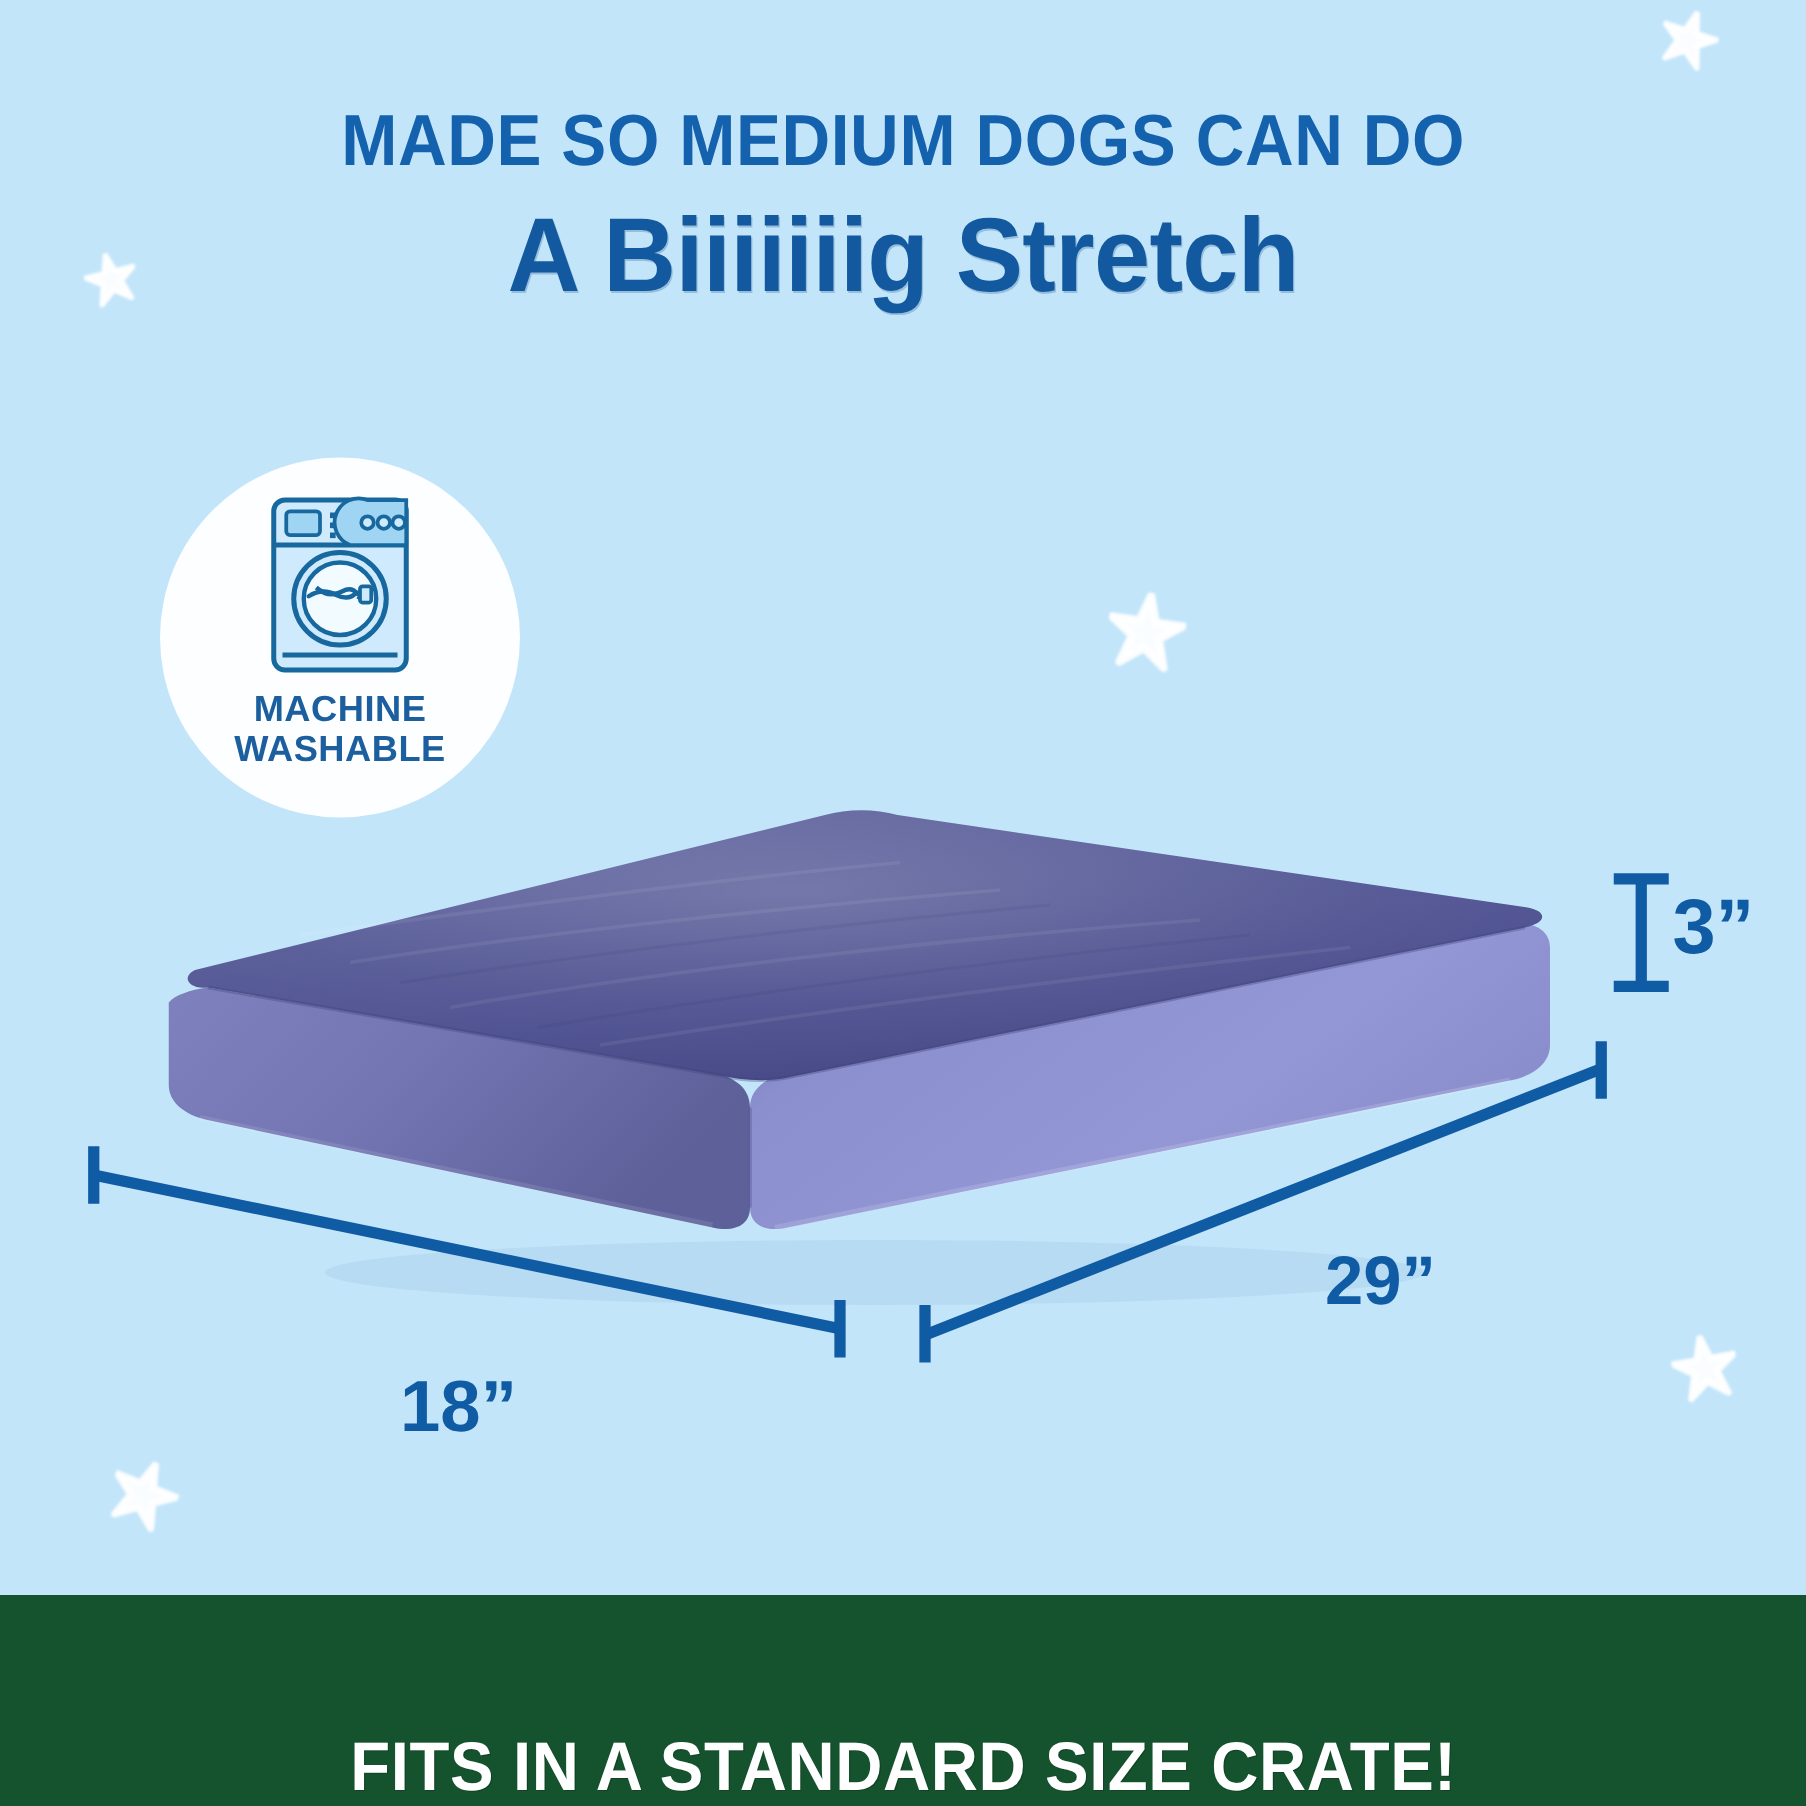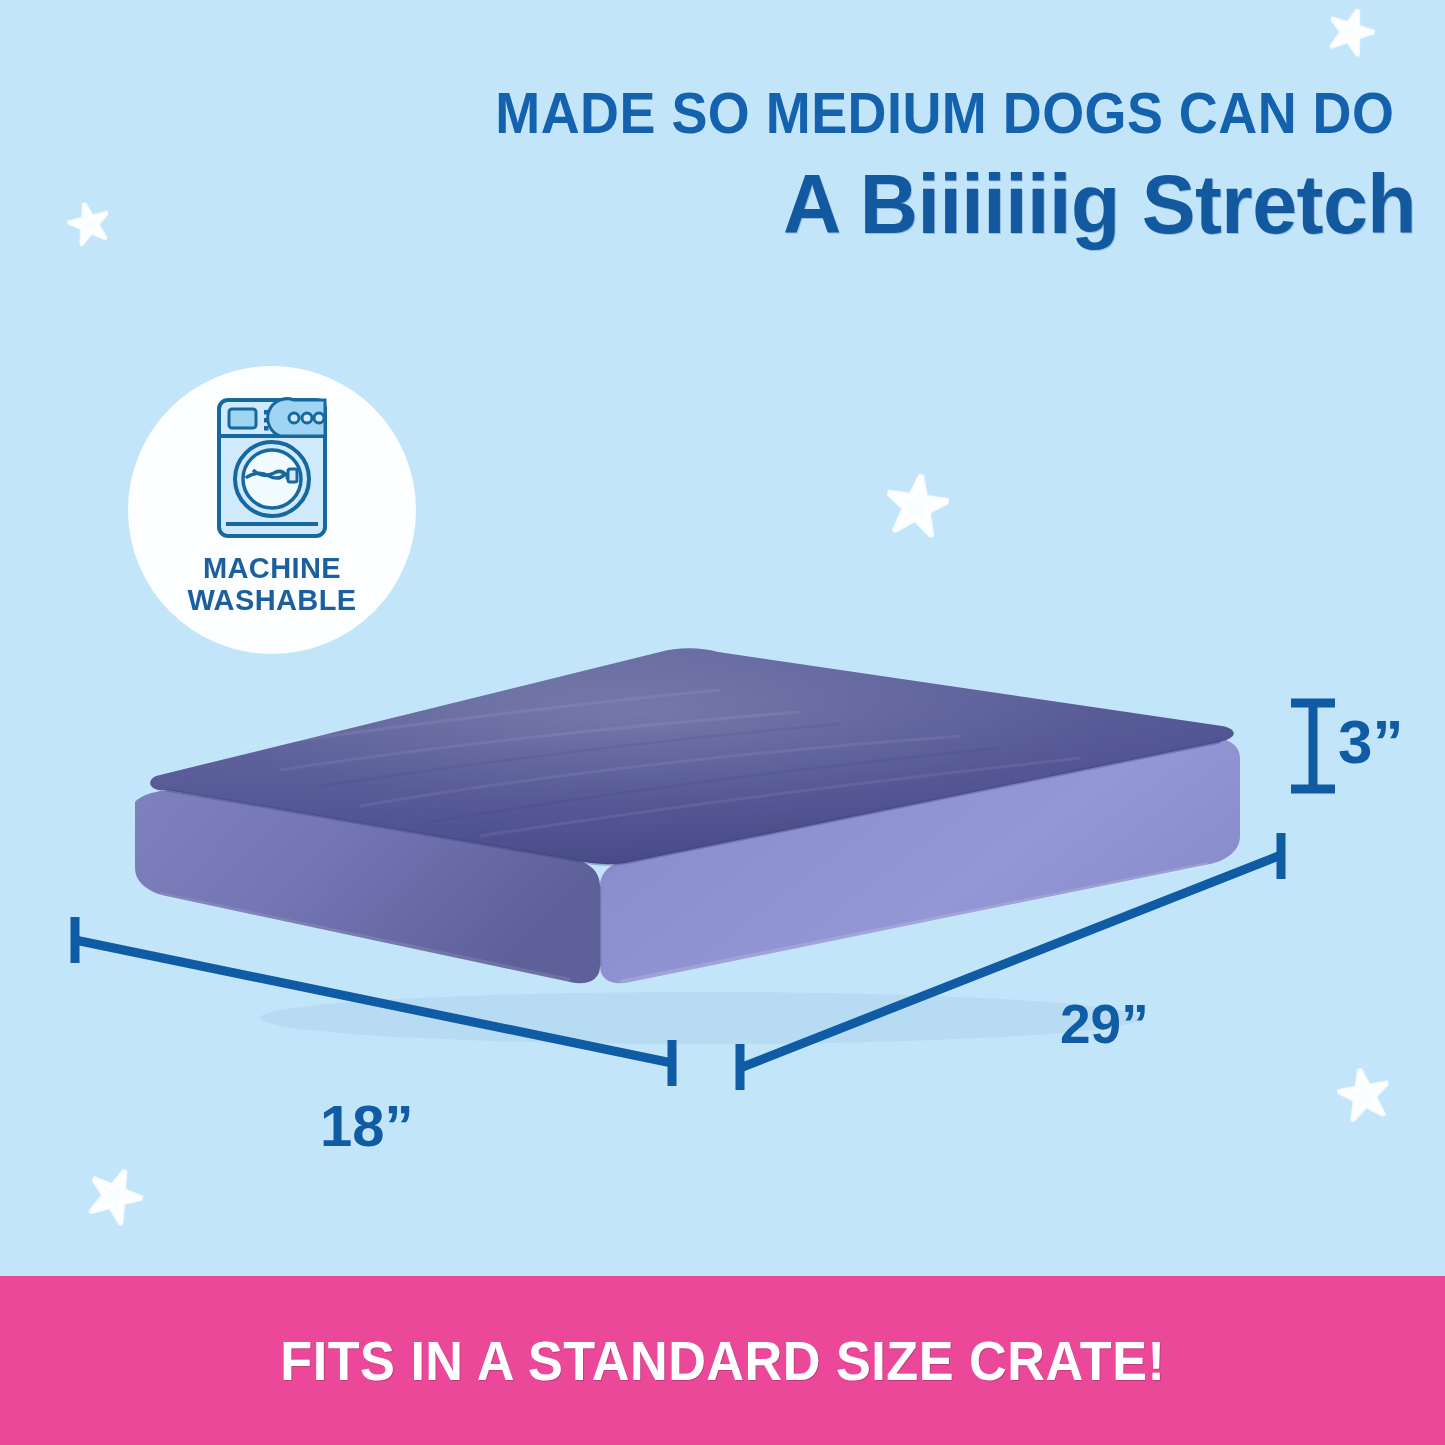--- a/index.html
+++ b/index.html
@@ -30,21 +30,21 @@
     filter: blur(0.7px);
   }
   .star svg { display: block; }
 
   
   .headline-wrap {
     position: absolute;
     left: 0;
     top: 84px;
     width: 1445px;
-    text-align: right;
+    text-align: center;
   }
   .headline-kicker {
     color: #1462ad;
     font-size: 58px;
     line-height: 1.0;
     font-weight: 700;
     letter-spacing: 0.5px;
     transform: scaleX(0.93);
     transform-origin: center;
     white-space: nowrap;
@@ -120,23 +120,23 @@
   .dim-29 { left: 1060px; top: 992px; font-size: 55px; }
   .dim-18 { left: 320px;  top: 1068px; font-size: 58px; margin-top: 24px; }
 
   
   .banner {
     position: absolute;
     left: 0;
     top: 1276px;
     width: 1445px;
     height: 169px;
-    background: #ec4899;
+    background: #14532d;
     display: flex;
-    align-items: center;
+    align-items: flex-end;
     justify-content: center;
   }
   .banner-text {
     color: #ffffff;
     font-size: 55px;
     font-weight: 700;
     letter-spacing: 0.5px;
     transform: scaleX(0.95);
     white-space: nowrap;
     text-shadow: 1px 1px 0 rgba(0,0,0,0.18);

